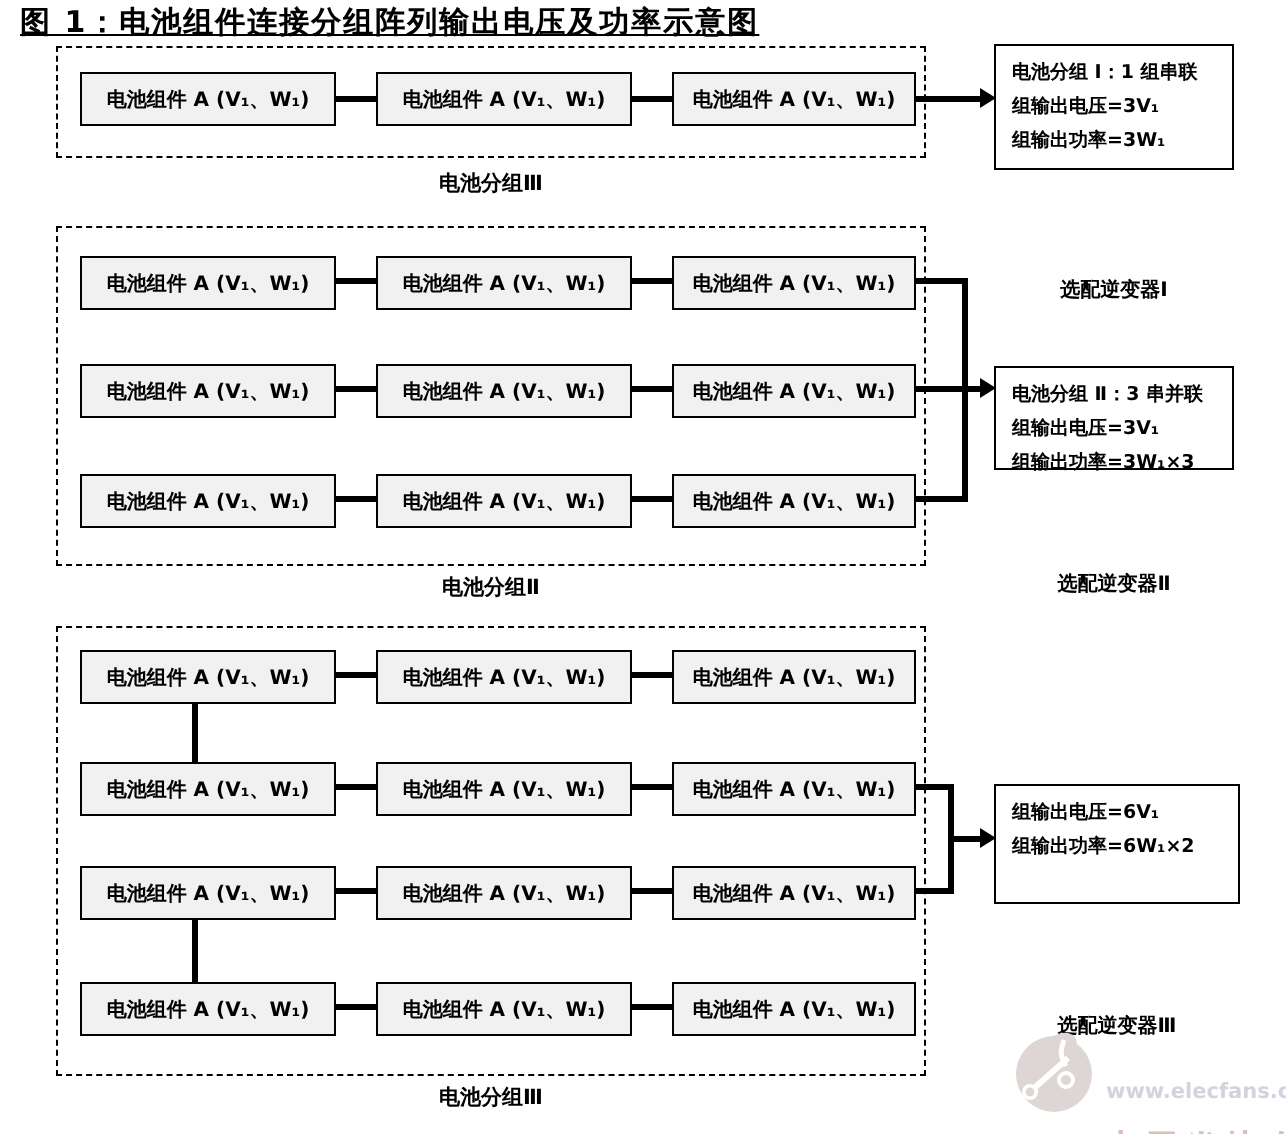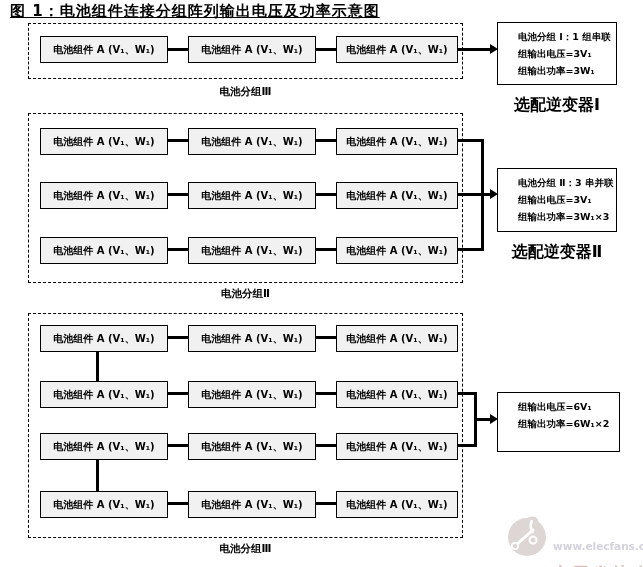--- a/index.html
+++ b/index.html
@@ -21,28 +21,28 @@
   .c2{left:188px;width:128px}
   .c3{left:336px;width:122px}
   .hline{position:absolute;height:3px;background:#000;}
   .vline{position:absolute;width:3px;background:#000;}
   .arrowhead{
     position:absolute;width:0;height:0;
     border-top:5px solid transparent;border-bottom:5px solid transparent;border-left:8px solid #000;
   }
   .infobox{
     position:absolute;background:#fff;border:1px solid #000;box-sizing:border-box;
-    padding:5px 2px 0 20px;font-size:9.5px;font-weight:bold;line-height:17px;white-space:nowrap;
+    padding:5px 2px 0 8px;font-size:9.5px;font-weight:bold;line-height:17px;white-space:nowrap;
   }
   .caption{
     position:absolute;left:28px;width:435px;text-align:center;
     font-size:10.5px;font-weight:bold;
   }
   .invlabel{
-    position:absolute;text-align:center;font-size:16px;font-weight:bold;white-space:nowrap;
+    position:absolute;text-align:center;font-size:10px;font-weight:bold;white-space:nowrap;margin-top:43px;
   }
   .watermark{position:absolute;left:500px;top:508px;width:143px;height:55px;}
   .wm-logo{position:absolute;left:4px;top:4px;}
   .wm-brand{
     position:absolute;left:52px;top:6px;width:90px;
     font-size:19px;font-weight:bold;letter-spacing:1px;color:#dcbfba;white-space:nowrap;margin-top:48px;
   }
   .wm-url{
     position:absolute;left:53px;top:32px;width:90px;
     font-size:10.5px;font-weight:bold;color:#d3d3de;white-space:nowrap;
@@ -95,21 +95,21 @@
   <div class="hline" style="left:316px;top:248px;width:20px;"></div>
 
   <div class="hline" style="left:458px;top:139px;width:26px;"></div>
   <div class="hline" style="left:458px;top:248px;width:26px;"></div>
   <div class="vline" style="left:481px;top:139px;height:112px;"></div>
   <div class="hline" style="left:458px;top:193px;width:33px;"></div>
   <div class="arrowhead" style="left:490px;top:189px;"></div>
 
   <div class="caption" style="top:287px;">电池分组Ⅱ</div>
 
-  <div class="infobox" style="left:497px;top:168px;width:120px;height:64px;">
+  <div class="infobox" style="left:497px;top:183px;width:120px;height:52px;">
     <div>电池分组 Ⅱ：3 串并联</div>
     <div>组输出电压=3V₁</div>
     <div>组输出功率=3W₁×3</div>
   </div>
   <div class="invlabel" style="left:497px;top:242px;width:120px;">选配逆变器Ⅱ</div>
 
   <div class="dashed" style="left:28px;top:313px;width:435px;height:225px;"></div>
 
   <div class="mbox c1" style="top:325px;">电池组件 A (V₁、W₁)</div>
   <div class="mbox c2" style="top:325px;">电池组件 A (V₁、W₁)</div>
@@ -141,20 +141,21 @@
   <div class="vline" style="left:474px;top:392px;height:55px;"></div>
   <div class="hline" style="left:474px;top:418px;width:17px;"></div>
   <div class="arrowhead" style="left:490px;top:414px;"></div>
 
   <div class="caption" style="top:542px;">电池分组Ⅲ</div>
 
   <div class="infobox" style="left:497px;top:392px;width:123px;height:60px;">
     <div>组输出电压=6V₁</div>
     <div>组输出功率=6W₁×2</div>
   </div>
+  <div class="invlabel" style="left:497px;top:463px;width:123px;">选配逆变器Ⅲ</div>
 
   <div class="watermark">
     <svg class="wm-logo" width="46" height="46" viewBox="0 0 46 46">
       <circle cx="23" cy="25" r="19" fill="#ded6d4"></circle>
       <path d="M23 6 C 30 2, 36 6, 34 12 C 30 10, 25 8, 23 6 Z" fill="#ded6d4"></path>
       <line x1="12" y1="33" x2="30" y2="17" stroke="#ffffff" stroke-width="3"></line>
       <circle cx="11" cy="34" r="4" fill="#ffffff"></circle>
       <circle cx="11" cy="34" r="2.2" fill="#ded6d4"></circle>
       <circle cx="29" cy="28" r="4.5" fill="#ffffff"></circle>
       <circle cx="29" cy="28" r="2.5" fill="#ded6d4"></circle>

